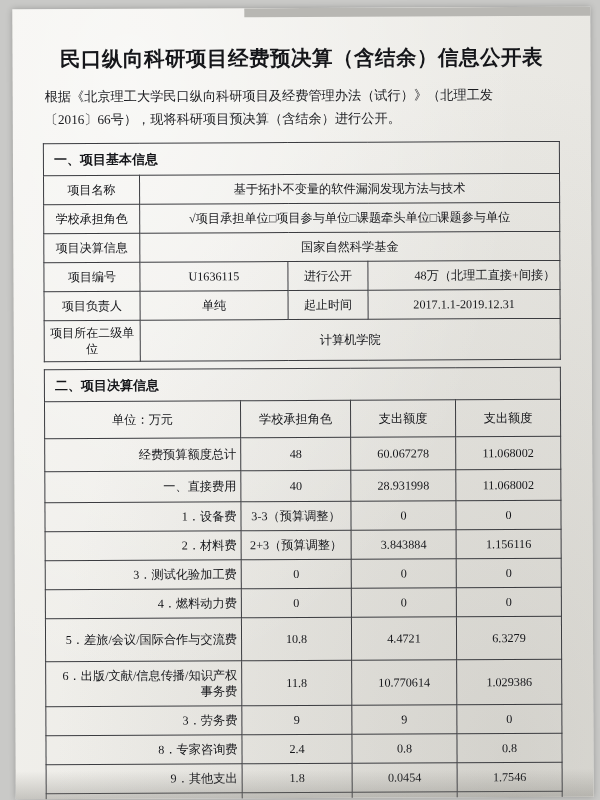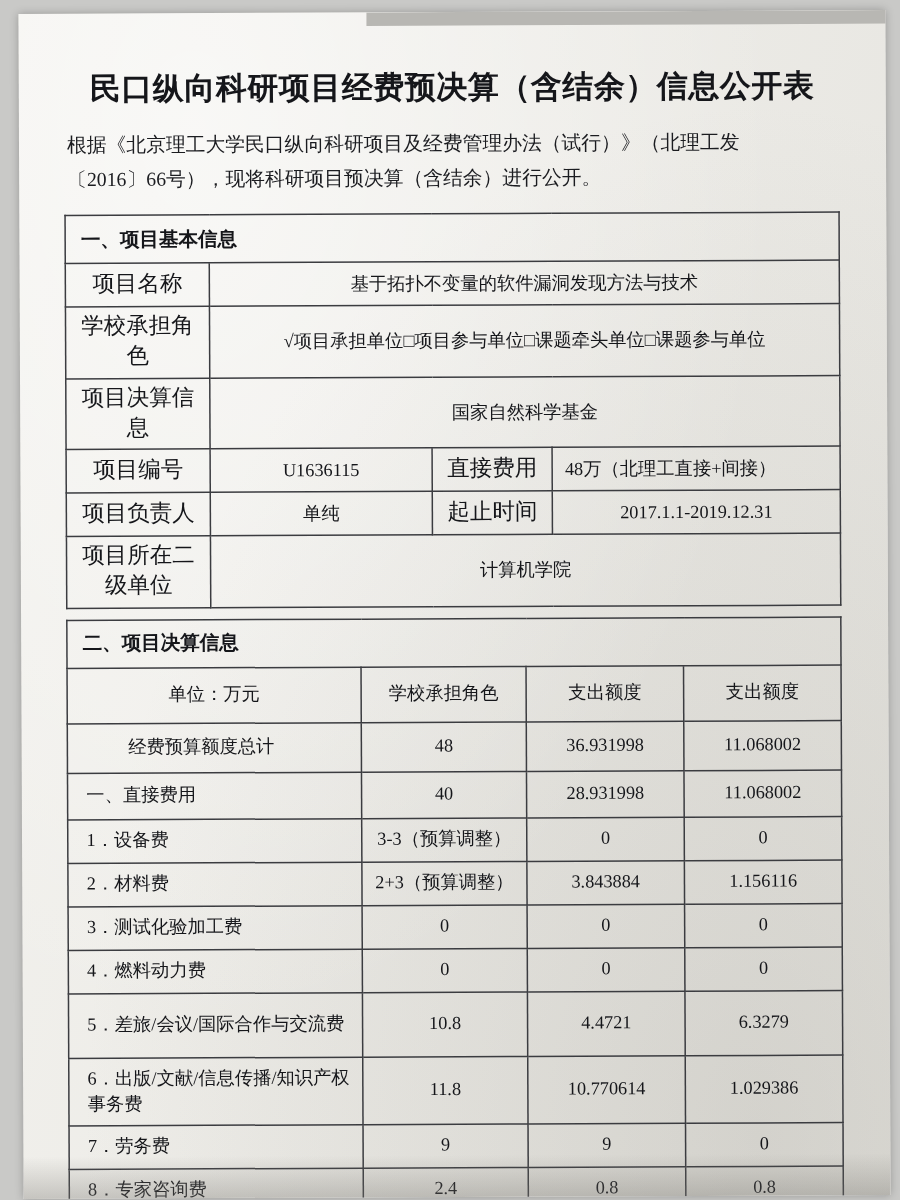--- a/index.html
+++ b/index.html
@@ -79,22 +79,22 @@
     height: 22px;
     line-height: 1.35;
   }
   .sect {
     text-align: left !important;
     font-weight: bold;
     font-size: 13px;
     padding-left: 10px !important;
     height: 25px;
   }
-  .lbl { font-size: 15px; }
-  .left { text-align: left; padding-left: 8px !important; }
+  .lbl { font-size: 12px; }
+  .left { text-align: right; padding-left: 8px !important; }
   
   .block { margin-bottom: 0; }
   .spacer { height: 7px; }
   .cb { font-size: 12.2px; }
   .shadow-bottom {
     position: absolute;
     left: 0; bottom: 0; right: 0; height: 28px;
     background: linear-gradient(to top, rgba(120,118,112,0.35), rgba(120,118,112,0));
     pointer-events: none;
   }
@@ -132,21 +132,21 @@
         <td class="lbl">学校承担角色</td>
         <td colspan="3" class="cb">√项目承担单位□项目参与单位□课题牵头单位□课题参与单位</td>
       </tr>
       <tr>
         <td class="lbl">项目决算信息</td>
         <td colspan="3">国家自然科学基金</td>
       </tr>
       <tr>
         <td class="lbl">项目编号</td>
         <td>U1636115</td>
-        <td class="lbl">直接费用</td>
+        <td class="lbl">进行公开</td>
         <td class="left">48万（北理工直接+间接）</td>
       </tr>
       <tr>
         <td class="lbl">项目负责人</td>
         <td>单纯</td>
         <td class="lbl">起止时间</td>
         <td>2017.1.1-2019.12.31</td>
       </tr>
       <tr>
         <td class="lbl" style="height:34px">项目所在二级单位</td>
@@ -170,21 +170,21 @@
       </tr>
       <tr>
         <td style="height:30px">单位：万元</td>
         <td>学校承担角色</td>
         <td>支出额度</td>
         <td>支出额度</td>
       </tr>
       <tr>
         <td class="left" style="padding-left:40px !important;height:26px">经费预算额度总计</td>
         <td>48</td>
-        <td>36.931998</td>
+        <td>60.067278</td>
         <td>11.068002</td>
       </tr>
       <tr>
         <td class="left" style="padding-left:12px !important;height:24px">一、直接费用</td>
         <td>40</td>
         <td>28.931998</td>
         <td>11.068002</td>
       </tr>
       <tr>
         <td class="left" style="padding-left:12px !important">1．设备费</td>
@@ -216,21 +216,21 @@
         <td>4.4721</td>
         <td>6.3279</td>
       </tr>
       <tr>
         <td class="left" style="padding-left:12px !important;height:38px">6．出版/文献/信息传播/知识产权事务费</td>
         <td>11.8</td>
         <td>10.770614</td>
         <td>1.029386</td>
       </tr>
       <tr>
-        <td class="left" style="padding-left:12px !important">7．劳务费</td>
+        <td class="left" style="padding-left:12px !important">3．劳务费</td>
         <td>9</td>
         <td>9</td>
         <td>0</td>
       </tr>
       <tr>
         <td class="left" style="padding-left:12px !important">8．专家咨询费</td>
         <td>2.4</td>
         <td>0.8</td>
         <td>0.8</td>
       </tr>

